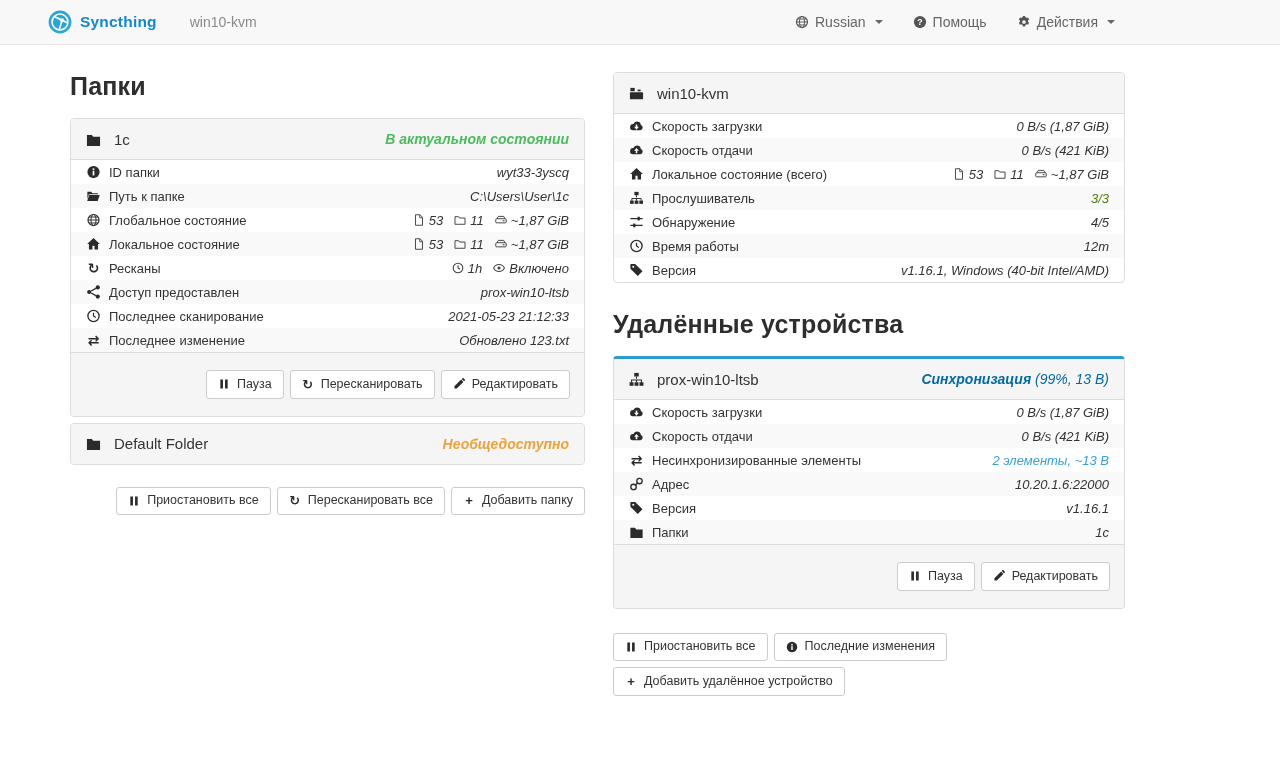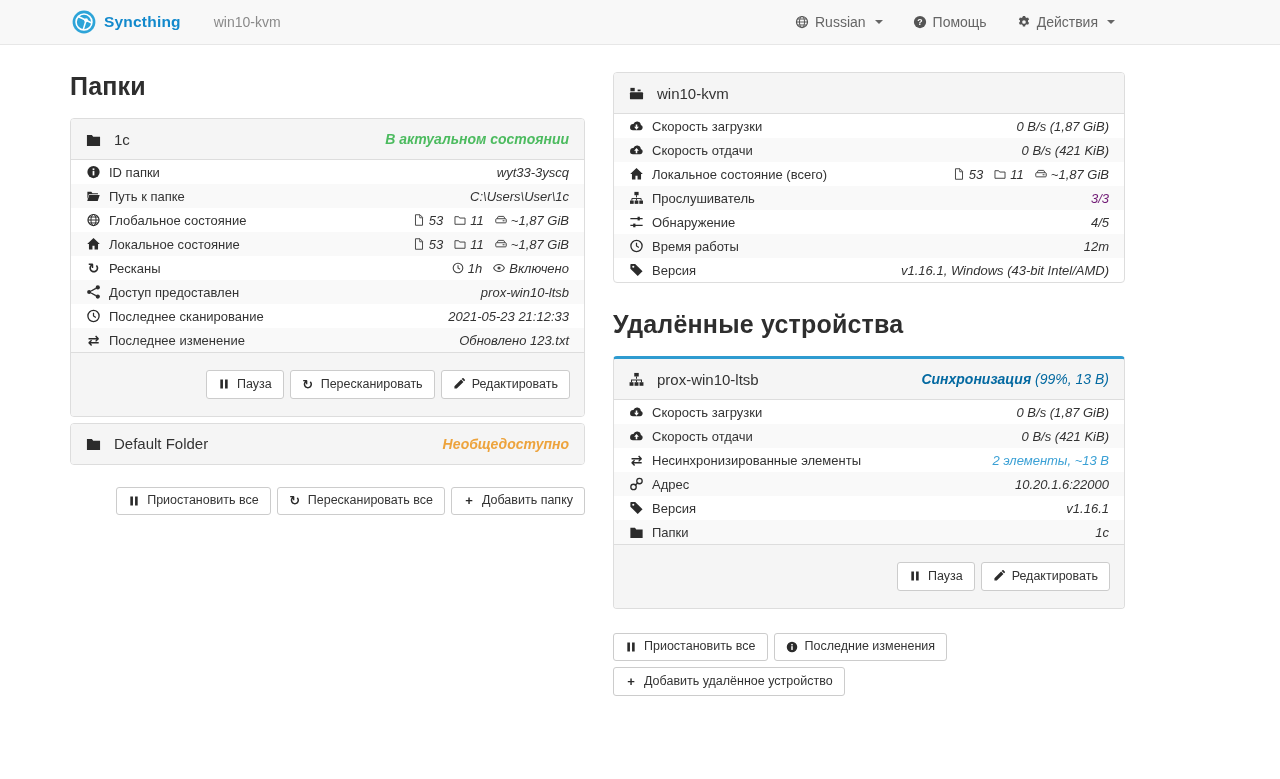--- a/index.html
+++ b/index.html
@@ -4,21 +4,21 @@
 <style>
   html,body{margin:0;padding:0;}
   body{
     width:1280px;height:779px;overflow:hidden;background:#fff;
     font-family:"Liberation Sans","DejaVu Sans",sans-serif;
     font-size:13px;color:#333;
   }
   
   .navbar{
     height:45px;background:#f8f8f8;border-bottom:1px solid #e7e7e7;
-    display:flex;align-items:center;padding:0 165px 0 72px;box-sizing:border-box;
+    display:flex;align-items:center;padding:0 165px 0 48px;box-sizing:border-box;
   }
   .brand{display:flex;align-items:center;gap:8px;cursor:pointer;}
   .brand-name{font-size:15.5px;font-weight:bold;color:#1289cc;letter-spacing:.2px;}
   .nav-title{margin-left:33px;color:#8a8a8a;font-size:14px;}
   .nav-right{margin-left:auto;display:flex;align-items:center;gap:30px;}
   .nav-item{display:flex;align-items:center;gap:6px;color:#666;font-size:14px;cursor:pointer;}
   .caret{display:inline-block;width:0;height:0;border-left:4px solid transparent;
     border-right:4px solid transparent;border-top:4px solid #666;margin-left:3px;}
   
   .content{display:flex;gap:28px;padding:27px 0 0 70px;}
@@ -38,21 +38,21 @@
   .pstatus{margin-left:auto;font-size:14px;font-weight:bold;font-style:italic;}
   .pstatus .sfx{font-weight:normal;}
   .st-success{color:#4cbb5f;}
   .st-warning{color:#eda33c;}
   .st-info{color:#0369a1;}
   .trow{display:flex;align-items:center;padding:4.5px 15px;}
   .trow:nth-child(odd){background:#f9f9f9;}
   .tlabel{display:flex;color:#333;}
   .tvalue{margin-left:auto;display:flex;align-items:center;gap:11px;color:#333;text-align:right;}
   .vpart{display:flex;align-items:center;gap:4px;font-style:italic;}
-  .v-success{color:#701a75;}
+  .v-success{color:#4d7c0f;}
   .v-link{color:#3aa0d5;cursor:pointer;}
   .panel-f{background:#f5f5f5;border-top:1px solid #ddd;padding:17px 14px;
     display:flex;justify-content:flex-end;gap:6px;}
   
   .btn{
     display:inline-flex;align-items:center;gap:7px;background:#fff;border:1px solid #ccc;
     border-radius:3px;padding:5.5px 11px;font-size:12.5px;color:#333;cursor:pointer;
     font-family:inherit;line-height:1.25;white-space:nowrap;
   }
   .actions-l{display:flex;justify-content:flex-end;gap:6px;margin-top:22px;}
@@ -519,21 +519,21 @@
               <span class="ic row-ic">
                 <svg viewBox="0 0 16 16" fill="currentColor">
                   <path d="M1 1.9v4.6l8.4 8.4 5.5-5.5L6.5 1H1.9A.9.9 0 001 1.9z"></path>
                   <circle cx="4.3" cy="4.3" r="1.2" fill="#fff"></circle>
                 </svg>
               </span>
               <span>Версия</span>
             </span>
             <span class="tvalue">
               <span class="vpart">
-                <span>v1.16.1, Windows (43-bit Intel/AMD)</span>
+                <span>v1.16.1, Windows (40-bit Intel/AMD)</span>
               </span>
             </span>
           </div>
         </div>
       </div>
     <h3 class="sec mt">Удалённые устройства</h3>
     <div id="remote-panels">
         <div class="panel accent">
           <div class="panel-h">
             <span class="ic">

